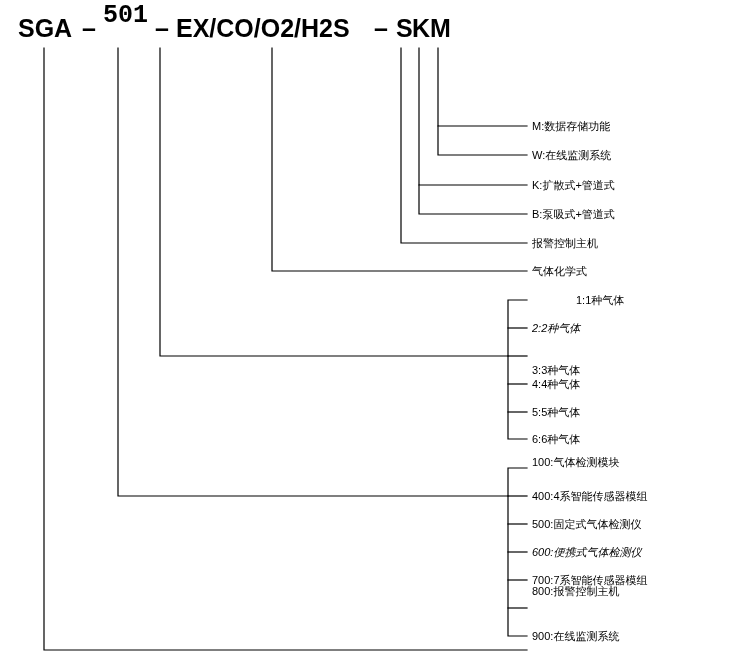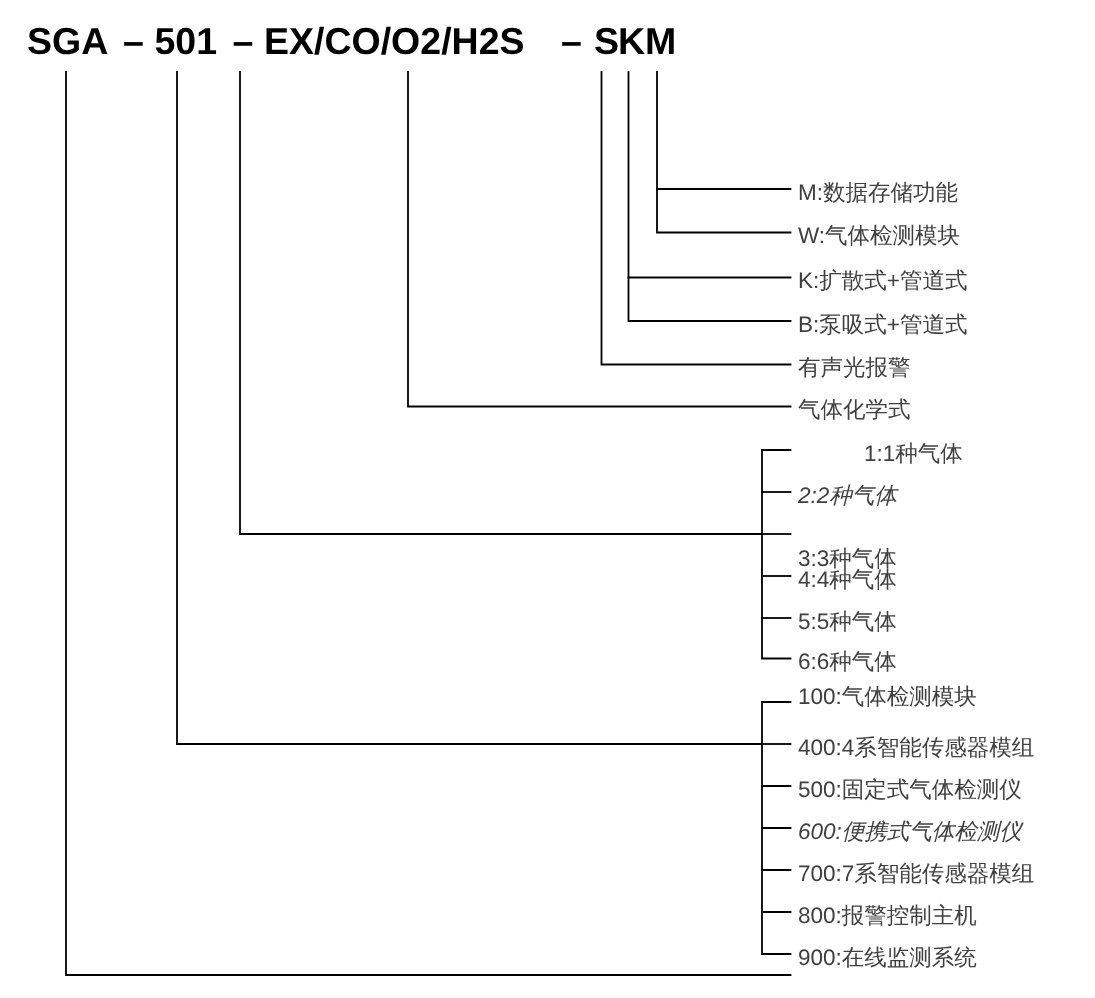--- a/index.html
+++ b/index.html
@@ -30,24 +30,24 @@
     font-family: "Liberation Sans", sans-serif;
     font-size: 25px;
     font-weight: bold;
     letter-spacing: 0px;
     white-space: nowrap;
     line-height: 1;
   }
   .label {
     position: absolute;
     font-family: "Liberation Sans", sans-serif;
-    font-size: 15px;
+    font-size: 11px;
     white-space: nowrap;
     line-height: 1;
-    color: #404040;
+    color: #000000;
   }
 </style>
 </head>
 <body>
 
 <div id="diagram">
 
   <svg id="lines" viewBox="0 0 730 665" xmlns="http://www.w3.org/2000/svg">
     <g id="leader-paths" fill="none" stroke="#000000" stroke-width="1.2" stroke-linecap="square" stroke-linejoin="miter">
         <path d="M 438 48 L 438 126 L 527 126"></path>
@@ -69,45 +69,45 @@
         <path d="M 508 580 L 527 580"></path>
         <path d="M 508 608 L 527 608"></path>
         <path d="M 118 48 L 118 496 L 508 496"></path>
         <path d="M 44 48 L 44 650 L 527 650"></path>
       </g>
   </svg>
 
   <div id="code-row">
       <span class="code-part" style="left: 18px; top: 16px;">SGA</span>
       <span class="code-part" style="left: 82px; top: 16px;">–</span>
-      <span class="code-part" style="left: 103px; top: 16px;">501</span>
+      <span class="code-part" style="left: 103px; top: 3px; font-family: Liberation Mono, monospace;">501</span>
       <span class="code-part" style="left: 155px; top: 16px;">–</span>
       <span class="code-part" style="left: 176px; top: 16px;">EX/CO/O2/H2S</span>
       <span class="code-part" style="left: 374px; top: 16px;">–</span>
       <span class="code-part" style="left: 396px; top: 16px;">S</span>
       <span class="code-part" style="left: 412px; top: 16px;">K</span>
       <span class="code-part" style="left: 430px; top: 16px;">M</span>
     </div>
 
   <div id="labels-layer">
       <div class="label" style="left: 532px; top: 121px;">M:数据存储功能</div>
-      <div class="label" style="left: 532px; top: 150px;">W:气体检测模块</div>
+      <div class="label" style="left: 532px; top: 150px;">W:在线监测系统</div>
       <div class="label" style="left: 532px; top: 180px;">K:扩散式+管道式</div>
       <div class="label" style="left: 532px; top: 209px;">B:泵吸式+管道式</div>
-      <div class="label" style="left: 532px; top: 238px;">有声光报警</div>
+      <div class="label" style="left: 532px; top: 238px;">报警控制主机</div>
       <div class="label" style="left: 532px; top: 266px;">气体化学式</div>
       <div class="label" style="left: 532px; top: 295px; margin-left: 44px;">1:1种气体</div>
       <div class="label" style="left: 532px; top: 323px; font-style: italic;">2:2种气体</div>
       <div class="label" style="left: 532px; top: 365px;">3:3种气体</div>
       <div class="label" style="left: 532px; top: 379px;">4:4种气体</div>
       <div class="label" style="left: 532px; top: 407px;">5:5种气体</div>
       <div class="label" style="left: 532px; top: 434px;">6:6种气体</div>
       <div class="label" style="left: 532px; top: 457px;">100:气体检测模块</div>
       <div class="label" style="left: 532px; top: 491px;">400:4系智能传感器模组</div>
       <div class="label" style="left: 532px; top: 519px;">500:固定式气体检测仪</div>
       <div class="label" style="left: 532px; top: 547px; font-style: italic;">600:便携式气体检测仪</div>
       <div class="label" style="left: 532px; top: 575px;">700:7系智能传感器模组</div>
-      <div class="label" style="left: 532px; top: 603px;">800:报警控制主机</div>
+      <div class="label" style="left: 532px; top: 586px;">800:报警控制主机</div>
       <div class="label" style="left: 532px; top: 631px;">900:在线监测系统</div>
       <div class="label" style="left: 532px; top: 681px; text-align: right;">深国安公司代码</div>
     </div>
 
 </div>
 
 </body></html>

